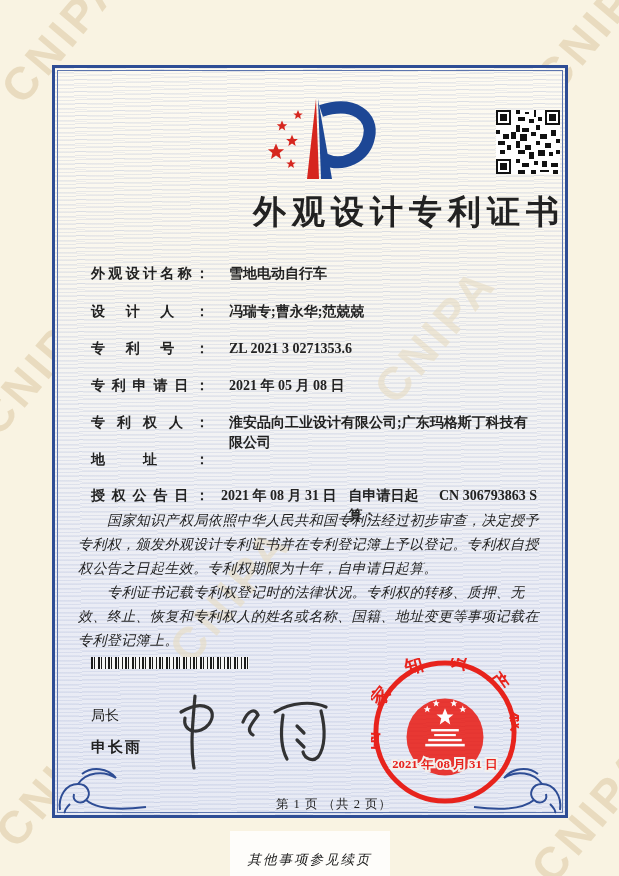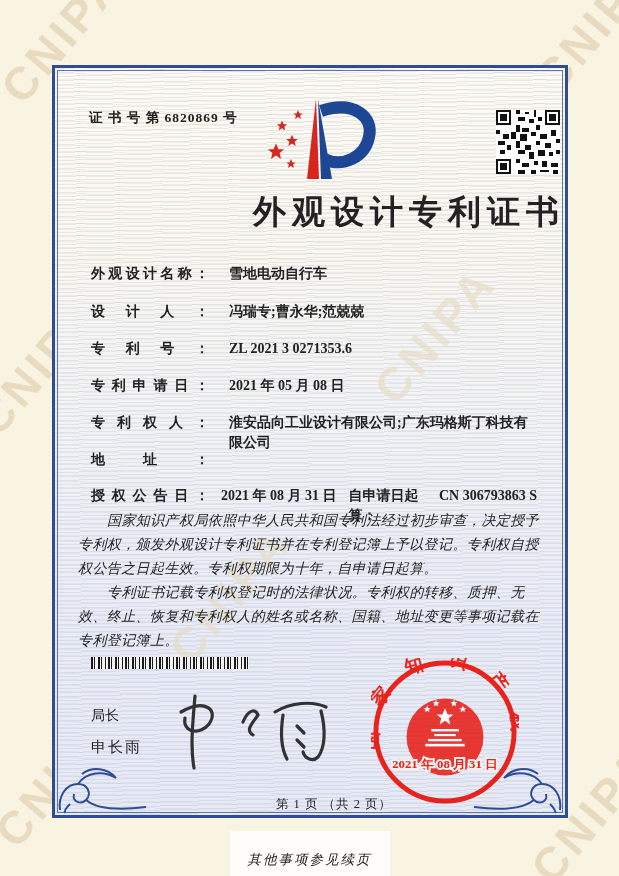--- a/index.html
+++ b/index.html
@@ -60,21 +60,21 @@
   
   .barcode{
     position:absolute; left:36px; top:589px; width:158px; height:12px;
     background:repeating-linear-gradient(90deg,
       #1b1b1b 0 2px,#f5f5f5 2px 3px,#1b1b1b 3px 4px,#f5f5f5 4px 7px,
       #1b1b1b 7px 9px,#f5f5f5 9px 10px,#1b1b1b 10px 11px,#f5f5f5 11px 14px,
       #1b1b1b 14px 15px,#f5f5f5 15px 17px);
   }
   .director{ position:absolute; left:36px; top:639px; font-family:"Liberation Sans",sans-serif; }
   .director .d-title{ font-size:14px; margin-bottom:13px; }
-  .director .d-name{ font-size:15px; font-weight:normal; letter-spacing:2px; }
+  .director .d-name{ font-size:15px; font-weight:bold; letter-spacing:2px; }
   .signature{ position:absolute; left:108px; top:612px; width:175px; height:95px; }
   .seal{ position:absolute; left:316px; top:590px; width:148px; height:148px; z-index:5; opacity:.93; }
   .page-info{ position:absolute; left:0; top:728px; width:100%; text-align:center; font-size:12.5px; letter-spacing:1px;padding-left:24px; }
   .flourish{ position:absolute; bottom:1px; width:92px; height:48px; }
   .flourish.left{ left:1px; }
   .flourish.right{ right:1px; transform:scaleX(-1); }
   
   .cont-note{
     position:absolute; left:50%; top:831px; transform:translateX(-50%);
     background:rgba(255,255,255,.82); padding:20px 18px;
@@ -93,21 +93,20 @@
   <span class="wm" style="left:512px; top:788px;">CNIPA</span>
 
   <div class="frame">
     <div class="guilloche"></div>
 
     <span class="wm inside" style="left:300px; top:240px;">CNIPA</span>
     <span class="wm inside" style="left:95px;  top:500px;">CNIPA</span>
 
     <div class="content">
 
-      <div class="cert-no">证 书 号 第 6820869 号</div>
 
       <svg class="logo" viewBox="0 0 122 88" aria-hidden="true">
         <g fill="#d6261e">
           <path transform="translate(17,57) scale(0.85)" d="M0,-10 L2.94,-3.09 L9.51,-3.09 L4.26,1.18 L5.88,8.09 L0,4 L-5.88,8.09 L-4.26,1.18 L-9.51,-3.09 L-2.94,-3.09 Z"></path>
           <path transform="translate(33,46) scale(0.62)" d="M0,-10 L2.94,-3.09 L9.51,-3.09 L4.26,1.18 L5.88,8.09 L0,4 L-5.88,8.09 L-4.26,1.18 L-9.51,-3.09 L-2.94,-3.09 Z"></path>
           <path transform="translate(23,31) scale(0.55)" d="M0,-10 L2.94,-3.09 L9.51,-3.09 L4.26,1.18 L5.88,8.09 L0,4 L-5.88,8.09 L-4.26,1.18 L-9.51,-3.09 L-2.94,-3.09 Z"></path>
           <path transform="translate(39,20) scale(0.5)" d="M0,-10 L2.94,-3.09 L9.51,-3.09 L4.26,1.18 L5.88,8.09 L0,4 L-5.88,8.09 L-4.26,1.18 L-9.51,-3.09 L-2.94,-3.09 Z"></path>
           <path transform="translate(32,69) scale(0.5)" d="M0,-10 L2.94,-3.09 L9.51,-3.09 L4.26,1.18 L5.88,8.09 L0,4 L-5.88,8.09 L-4.26,1.18 L-9.51,-3.09 L-2.94,-3.09 Z"></path>
           <polygon points="57,4 48,84 60,84"></polygon>
         </g>

